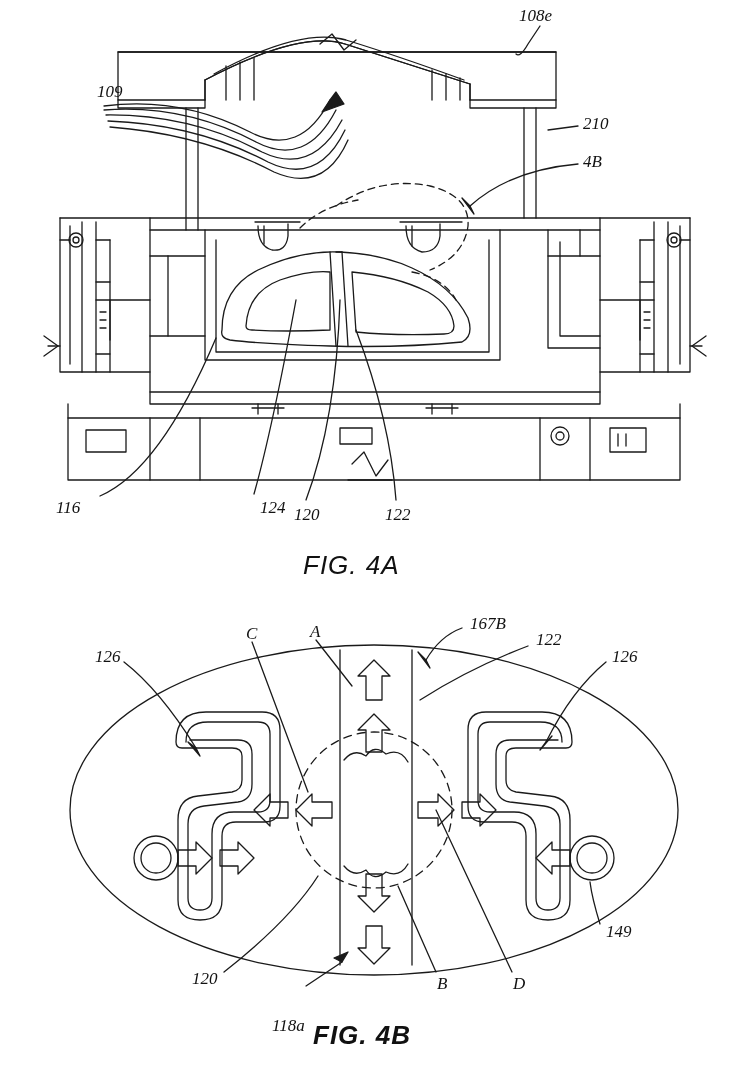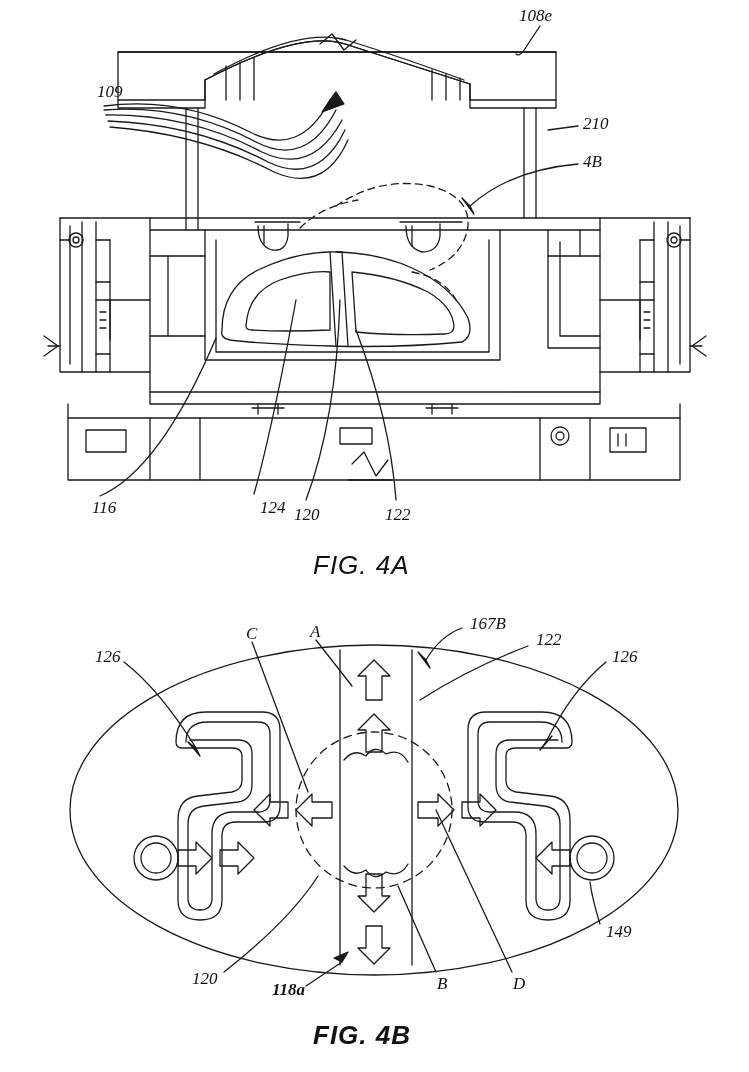--- a/index.html
+++ b/index.html
@@ -237,34 +237,34 @@
         <path d="M436 972 L398 886"></path>
         <path d="M512 972 L436 810"></path>
       </g>
     </g>
   </svg>
 
   <div class="lbl" style="left:519px; top:6px;">108e</div>
   <div class="lbl" style="left:78px; top:82px;margin-left:19px;">109</div>
   <div class="lbl" style="left:583px; top:114px;">210</div>
   <div class="lbl" style="left:583px; top:152px;">4B</div>
-  <div class="lbl" style="left:56px; top:498px;margin-left:36px;">116</div>
+  <div class="lbl" style="left:56px; top:498px;">116</div>
   <div class="lbl" style="left:237px; top:498px;margin-left:23px;">124</div>
   <div class="lbl" style="left:294px; top:505px;">120</div>
   <div class="lbl" style="left:385px; top:505px;">122</div>
 
-  <div class="figcap" style="left:313px; top:550px;">FIG.  4A</div>
+  <div class="figcap" style="left:303px; top:550px;">FIG.  4A</div>
 
   <div class="lbl" style="left:470px; top:614px;">167B</div>
   <div class="lbl" style="left:246px; top:624px;">C</div>
   <div class="lbl" style="left:310px; top:622px;">A</div>
   <div class="lbl" style="left:536px; top:630px;">122</div>
   <div class="lbl" style="left:95px; top:647px;">126</div>
   <div class="lbl" style="left:612px; top:647px;">126</div>
   <div class="lbl" style="left:606px; top:922px;">149</div>
   <div class="lbl" style="left:192px; top:969px;">120</div>
-  <div class="lbl" style="left:272px; top:980px;font-weight:bold;">118a</div>
+  <div class="lbl" style="left:272px; top:1016px;">118a</div>
   <div class="lbl" style="left:437px; top:974px;">B</div>
   <div class="lbl" style="left:513px; top:974px;">D</div>
 
   <div class="figcap" style="left:313px; top:1020px;font-weight:bold;">FIG.  4B</div>
 
 </div>
 
 </body></html>

